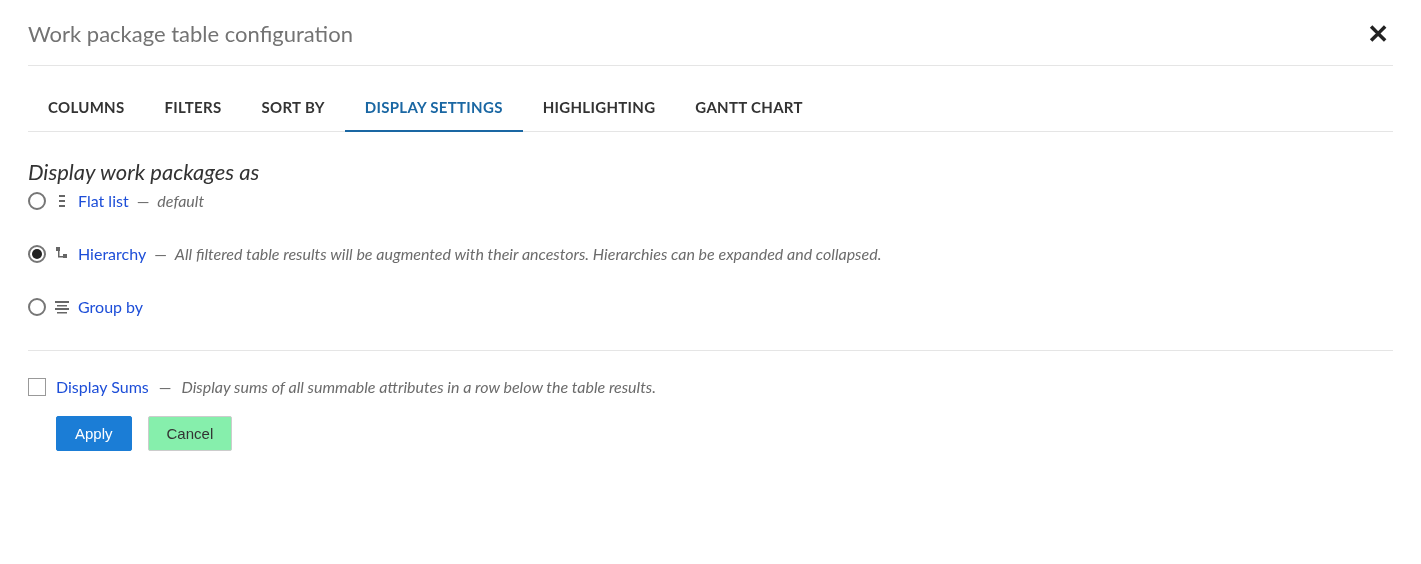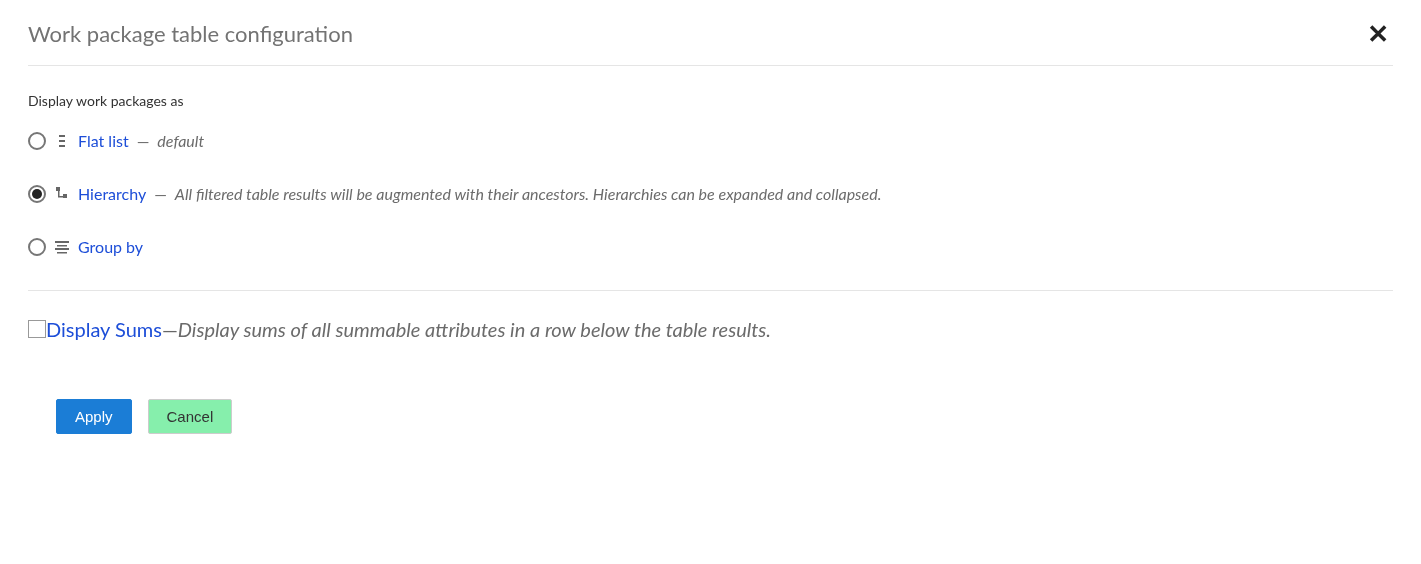--- a/index.html
+++ b/index.html
@@ -54,25 +54,26 @@
       cursor: pointer;
       text-transform: uppercase;
       position: relative;
     }
     .tab.active {
       color: #1a67a3;
       border-bottom: 2px solid #1a67a3;
       margin-bottom: -1px;
     }
     .section-label {
-      font-size: 14px;
+      font-size: 22px;
       color: #333;
       margin-top: 26px;
-      margin-bottom: 22px;
+      margin-bottom: 6px;
       font-weight: 400;
+      font-style: italic;
     }
     .option-row {
       display: flex;
       align-items: center;
       margin-bottom: 34px;
       font-size: 16px;
       gap: 8px;
     }
     .option-row.last-radio {
       margin-bottom: 0;
@@ -135,23 +136,23 @@
     }
     .divider {
       border: none;
       border-top: 1px solid #e5e5e5;
       margin-top: 34px;
       margin-bottom: 26px;
     }
     .checkbox-row {
       display: flex;
       align-items: center;
-      gap: 0;
-      font-size: 20px;
-      margin-bottom: 58px;
+      gap: 10px;
+      font-size: 16px;
+      margin-bottom: 20px;
     }
     .checkbox {
       width: 18px;
       height: 18px;
       border: 1.5px solid #999;
       cursor: pointer;
       flex-shrink: 0;
     }
     .actions {
       display: flex;
@@ -212,20 +213,28 @@
 
 <div class="dialog">
 
   <div class="header-row">
     <h2 class="title">Work package table configuration</h2>
     <button class="close-btn">
       <span>✕</span>
     </button>
   </div>
 
+  <div class="tabs">
+    <div class="tab">COLUMNS</div>
+    <div class="tab">FILTERS</div>
+    <div class="tab">SORT BY</div>
+    <div class="tab active">DISPLAY SETTINGS</div>
+    <div class="tab">HIGHLIGHTING</div>
+    <div class="tab">GANTT CHART</div>
+  </div>
 
   <div class="section-label">Display work packages as</div>
 
   <div class="option-row">
     <span class="radio"></span>
     <span class="option-icon">
       <svg width="10" height="14" viewBox="0 0 10 14">
           <rect x="2" y="1" width="6" height="2" fill="#666"></rect>
           <rect x="2" y="6" width="6" height="2" fill="#666"></rect>
           <rect x="2" y="11" width="6" height="2" fill="#666"></rect>

